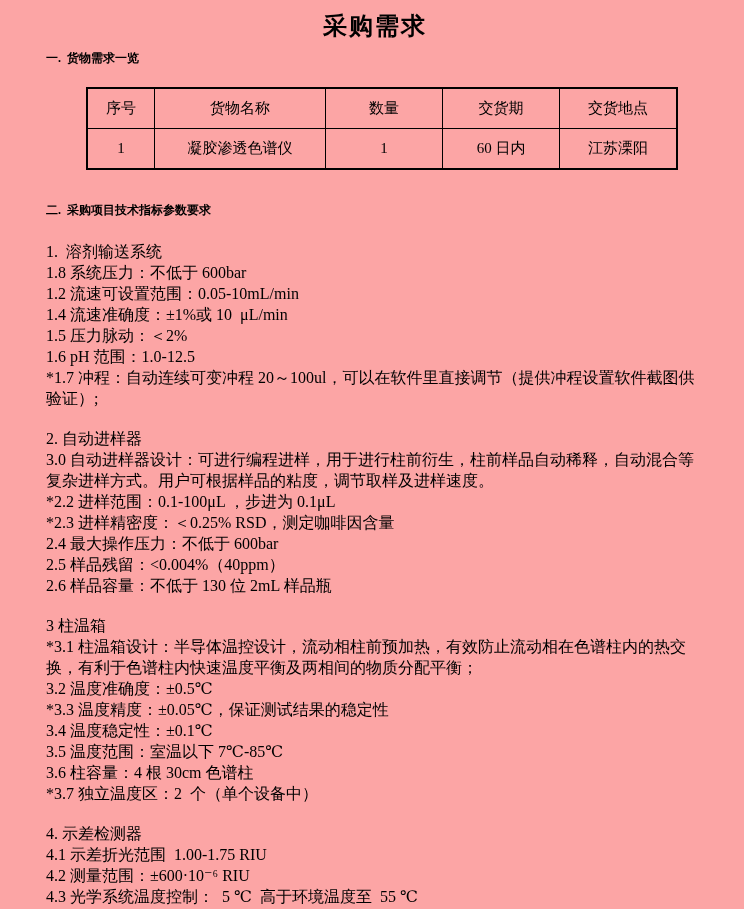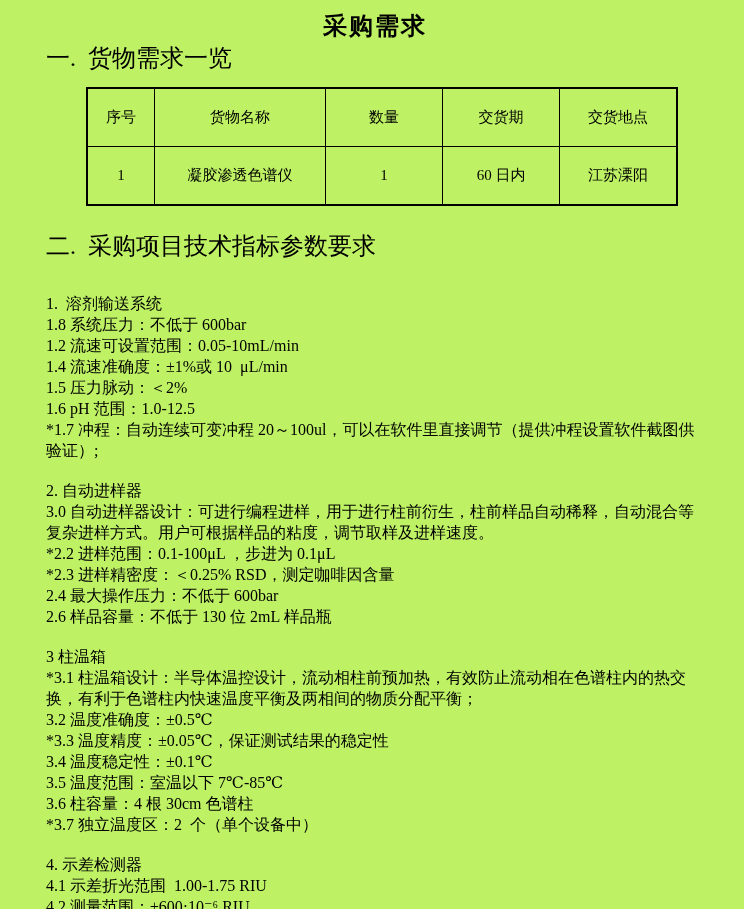--- a/index.html
+++ b/index.html
@@ -6,62 +6,62 @@
     margin: 0;
     padding: 0;
     background: #ffffff;
   }
   .page {
     position: relative;
     width: 744px;
     height: 909px;
     box-sizing: border-box;
     padding: 12px 40px 0 46px;
-    background: #bef264;
+    background: #fca5a5;
     color: #000000;
     font-family: "Liberation Serif", "DejaVu Serif", serif;
     overflow: hidden;
   }
   .doc-title {
     font-size: 24px;
     font-weight: 700;
     line-height: 28px;
     text-align: center;
     letter-spacing: 2px;
     white-space: pre;
   }
   .sec-heading {
-    font-size: 24px;
-    font-weight: 400;
+    font-size: 12px;
+    font-weight: 700;
     line-height: 21px;
     white-space: pre;
   }
   .sec1-heading { margin-top: 8px; }
   .sec2-heading { margin-top: 30px; }
   .goods-table {
     border-collapse: collapse;
     margin: 18px 0 0 40px;
     border: 2px solid #000000;
   }
   .goods-table th, .goods-table td {
     border: 1px solid #000000;
     font-weight: normal;
     font-size: 15px;
     text-align: center;
     vertical-align: middle;
     height: 25px;
-    padding: 16px 4px;
+    padding: 7px 4px;
     white-space: pre;
   }
   .col-seq   { width: 58px; }
   .col-name  { width: 162px; }
   .col-qty   { width: 108px; }
   .col-date  { width: 108px; margin-top: 16px; }
   .col-place { width: 108px; }
-  .spec-list { margin-top: 36px; }
+  .spec-list { margin-top: 20px; }
   .line {
     font-size: 16px;
     line-height: 21px;
     white-space: pre;
   }
   .blank { height: 19px; }
 </style>
 </head>
 <body>
 
@@ -103,20 +103,21 @@
       <div class="line">1.6 pH 范围：1.0-12.5</div>
       <div class="line">*1.7 冲程：自动连续可变冲程 20～100ul，可以在软件里直接调节（提供冲程设置软件截图供</div>
       <div class="line">验证）;</div>
       <div class="blank"></div>
       <div class="line">2. 自动进样器</div>
       <div class="line">3.0 自动进样器设计：可进行编程进样，用于进行柱前衍生，柱前样品自动稀释，自动混合等</div>
       <div class="line">复杂进样方式。用户可根据样品的粘度，调节取样及进样速度。</div>
       <div class="line">*2.2 进样范围：0.1-100μL ，步进为 0.1μL</div>
       <div class="line">*2.3 进样精密度：＜0.25% RSD，测定咖啡因含量</div>
       <div class="line">2.4 最大操作压力：不低于 600bar</div>
+      <div class="line">2.5 样品残留：&lt;0.004%（40ppm）</div>
       <div class="line">2.6 样品容量：不低于 130 位 2mL 样品瓶</div>
       <div class="blank"></div>
       <div class="line">3 柱温箱</div>
       <div class="line">*3.1 柱温箱设计：半导体温控设计，流动相柱前预加热，有效防止流动相在色谱柱内的热交</div>
       <div class="line">换，有利于色谱柱内快速温度平衡及两相间的物质分配平衡；</div>
       <div class="line">3.2 温度准确度：±0.5℃</div>
       <div class="line">*3.3 温度精度：±0.05℃，保证测试结果的稳定性</div>
       <div class="line">3.4 温度稳定性：±0.1℃</div>
       <div class="line">3.5 温度范围：室温以下 7℃-85℃</div>
       <div class="line">3.6 柱容量：4 根 30cm 色谱柱</div>

